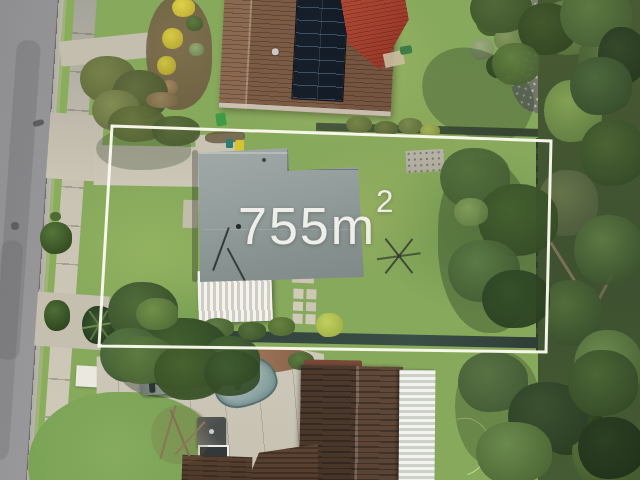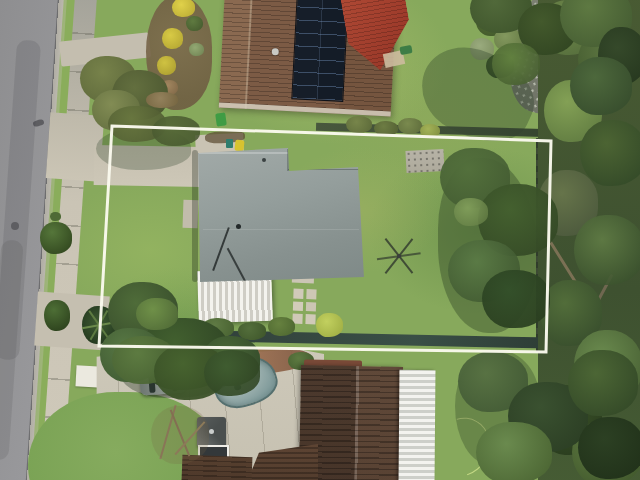--- a/index.html
+++ b/index.html
@@ -290,14 +290,15 @@
   <div class="a" style="left:108px;top:102px;width:110px;height:48px;">
     <div class="blob" style="left:0;top:4px;width:58px;height:36px;background:radial-gradient(circle at 40% 35%,#68763f,rgba(74,85,46,.85));"></div>
     <div class="blob" style="left:44px;top:14px;width:48px;height:30px;background:radial-gradient(circle at 40% 35%,#586b39,rgba(62,76,41,.8));"></div>
   </div>
   <div class="blob" style="left:146px;top:92px;width:32px;height:16px;background:radial-gradient(circle at 45% 40%,#93815c,#74643f);"></div>
 
   <svg width="640" height="480">
     <polygon points="112,126 551,141 546,352 99,346" fill="none" stroke="#fbfaee" stroke-width="3" stroke-opacity="0.96" stroke-linejoin="miter"></polygon>
   </svg>
 
+  <div id="area-label"><span>755m</span><sup>2</sup></div>
 
 </div>
 
 </body></html>

